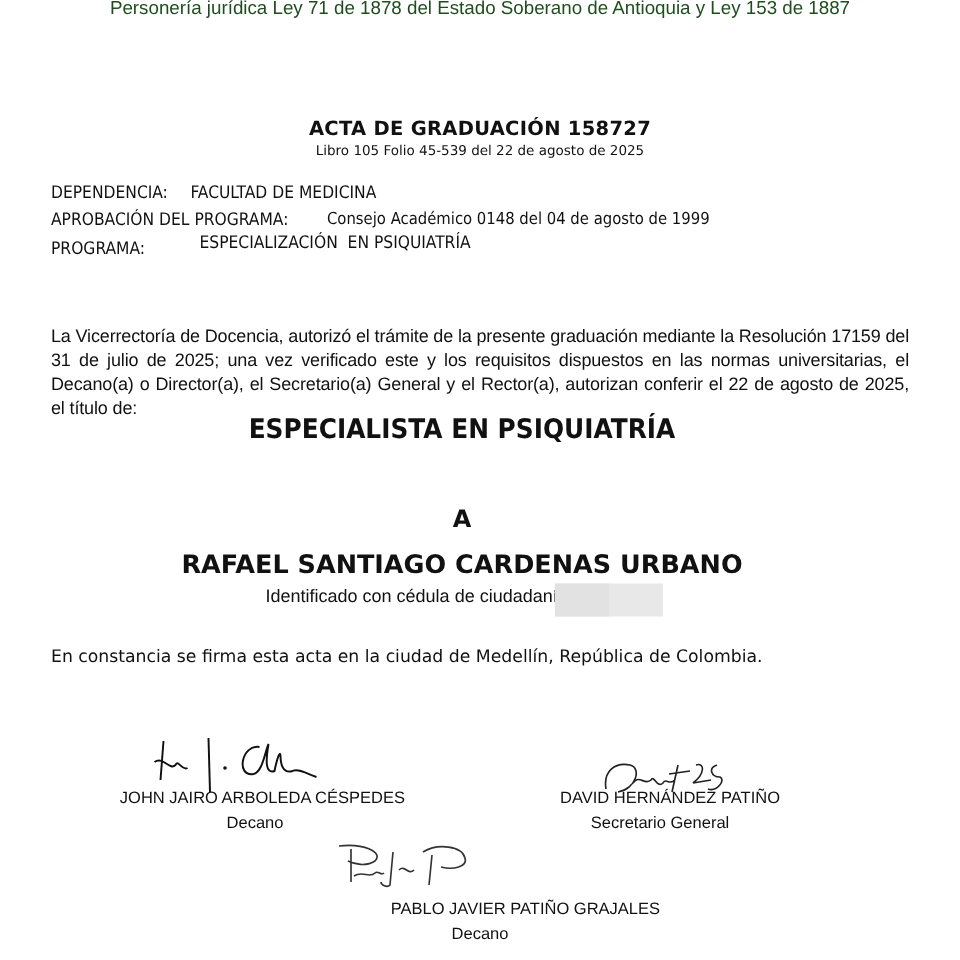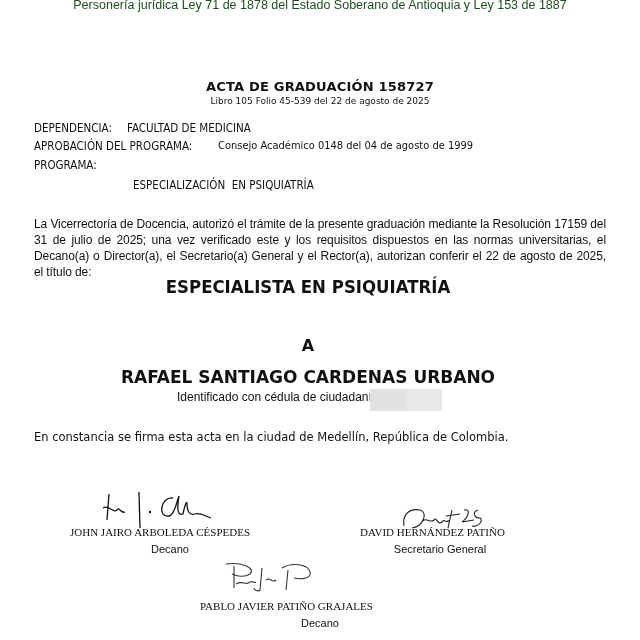--- a/index.html
+++ b/index.html
@@ -73,22 +73,22 @@
       top: 389px; left: 370px; width: 36px; height: 22px;
       background: #e2e2e2;
     }
     .constancia {
       top: 430px; left: 34px;
       font-size: 11.5px;
       font-family: "DejaVu Sans", sans-serif;
     }
     .sig-name {
       font-size: 11px;
-      font-family: Liberation Serif, serif;
-      text-align: left;
+      font-family: Liberation Sans, sans-serif;
+      text-align: right;
     }
     .sig-role {
       font-size: 11px;
       text-align: center;
     }
     .sig-svg { position: absolute; }
   </style>
 </head>
 <body>
 
@@ -98,21 +98,21 @@
 <div class="abs acta-sub">Libro 105 Folio 45-539 del 22 de agosto de 2025</div>
 
 <div>
   <span class="meta meta-label" style="top:121px; left:34px;">DEPENDENCIA:</span>
   <span class="meta meta-value" style="top:121px; left:127px;text-align:right;">FACULTAD DE MEDICINA</span>
 
   <span class="meta meta-label" style="top:139px; left:34px;">APROBACIÓN DEL PROGRAMA:</span>
   <span class="meta meta-value" style="top:139px; left:218px; font-size:11px;text-align:right;">Consejo Académico 0148 del 04 de agosto de 1999</span>
 
   <span class="meta meta-label" style="top:158px; left:34px;">PROGRAMA:</span>
-  <span class="meta meta-value" style="top:154px; left:133px; white-space:pre;margin-top:24px;">ESPECIALIZACIÓN  EN PSIQUIATRÍA</span>
+  <span class="meta meta-value" style="top:154px; left:133px; white-space:pre;">ESPECIALIZACIÓN  EN PSIQUIATRÍA</span>
 </div>
 
 <div class="abs body-text">La Vicerrectoría de Docencia, autorizó el trámite de la presente graduación mediante la Resolución 17159 del 31 de julio de 2025; una vez verificado este y los requisitos dispuestos en las normas universitarias, el Decano(a) o Director(a), el Secretario(a) General y el Rector(a), autorizan conferir el 22 de agosto de 2025, el título de:</div>
 
 <div class="abs title-big">ESPECIALISTA EN PSIQUIATRÍA</div>
 <div class="abs a-letter">A</div>
 <div class="abs grad-name">RAFAEL SANTIAGO CARDENAS URBANO</div>
 <div class="abs id-line">Identificado con cédula de ciudadanía 1</div>
 <div class="abs redact"></div>
 <div class="abs redact2"></div>

